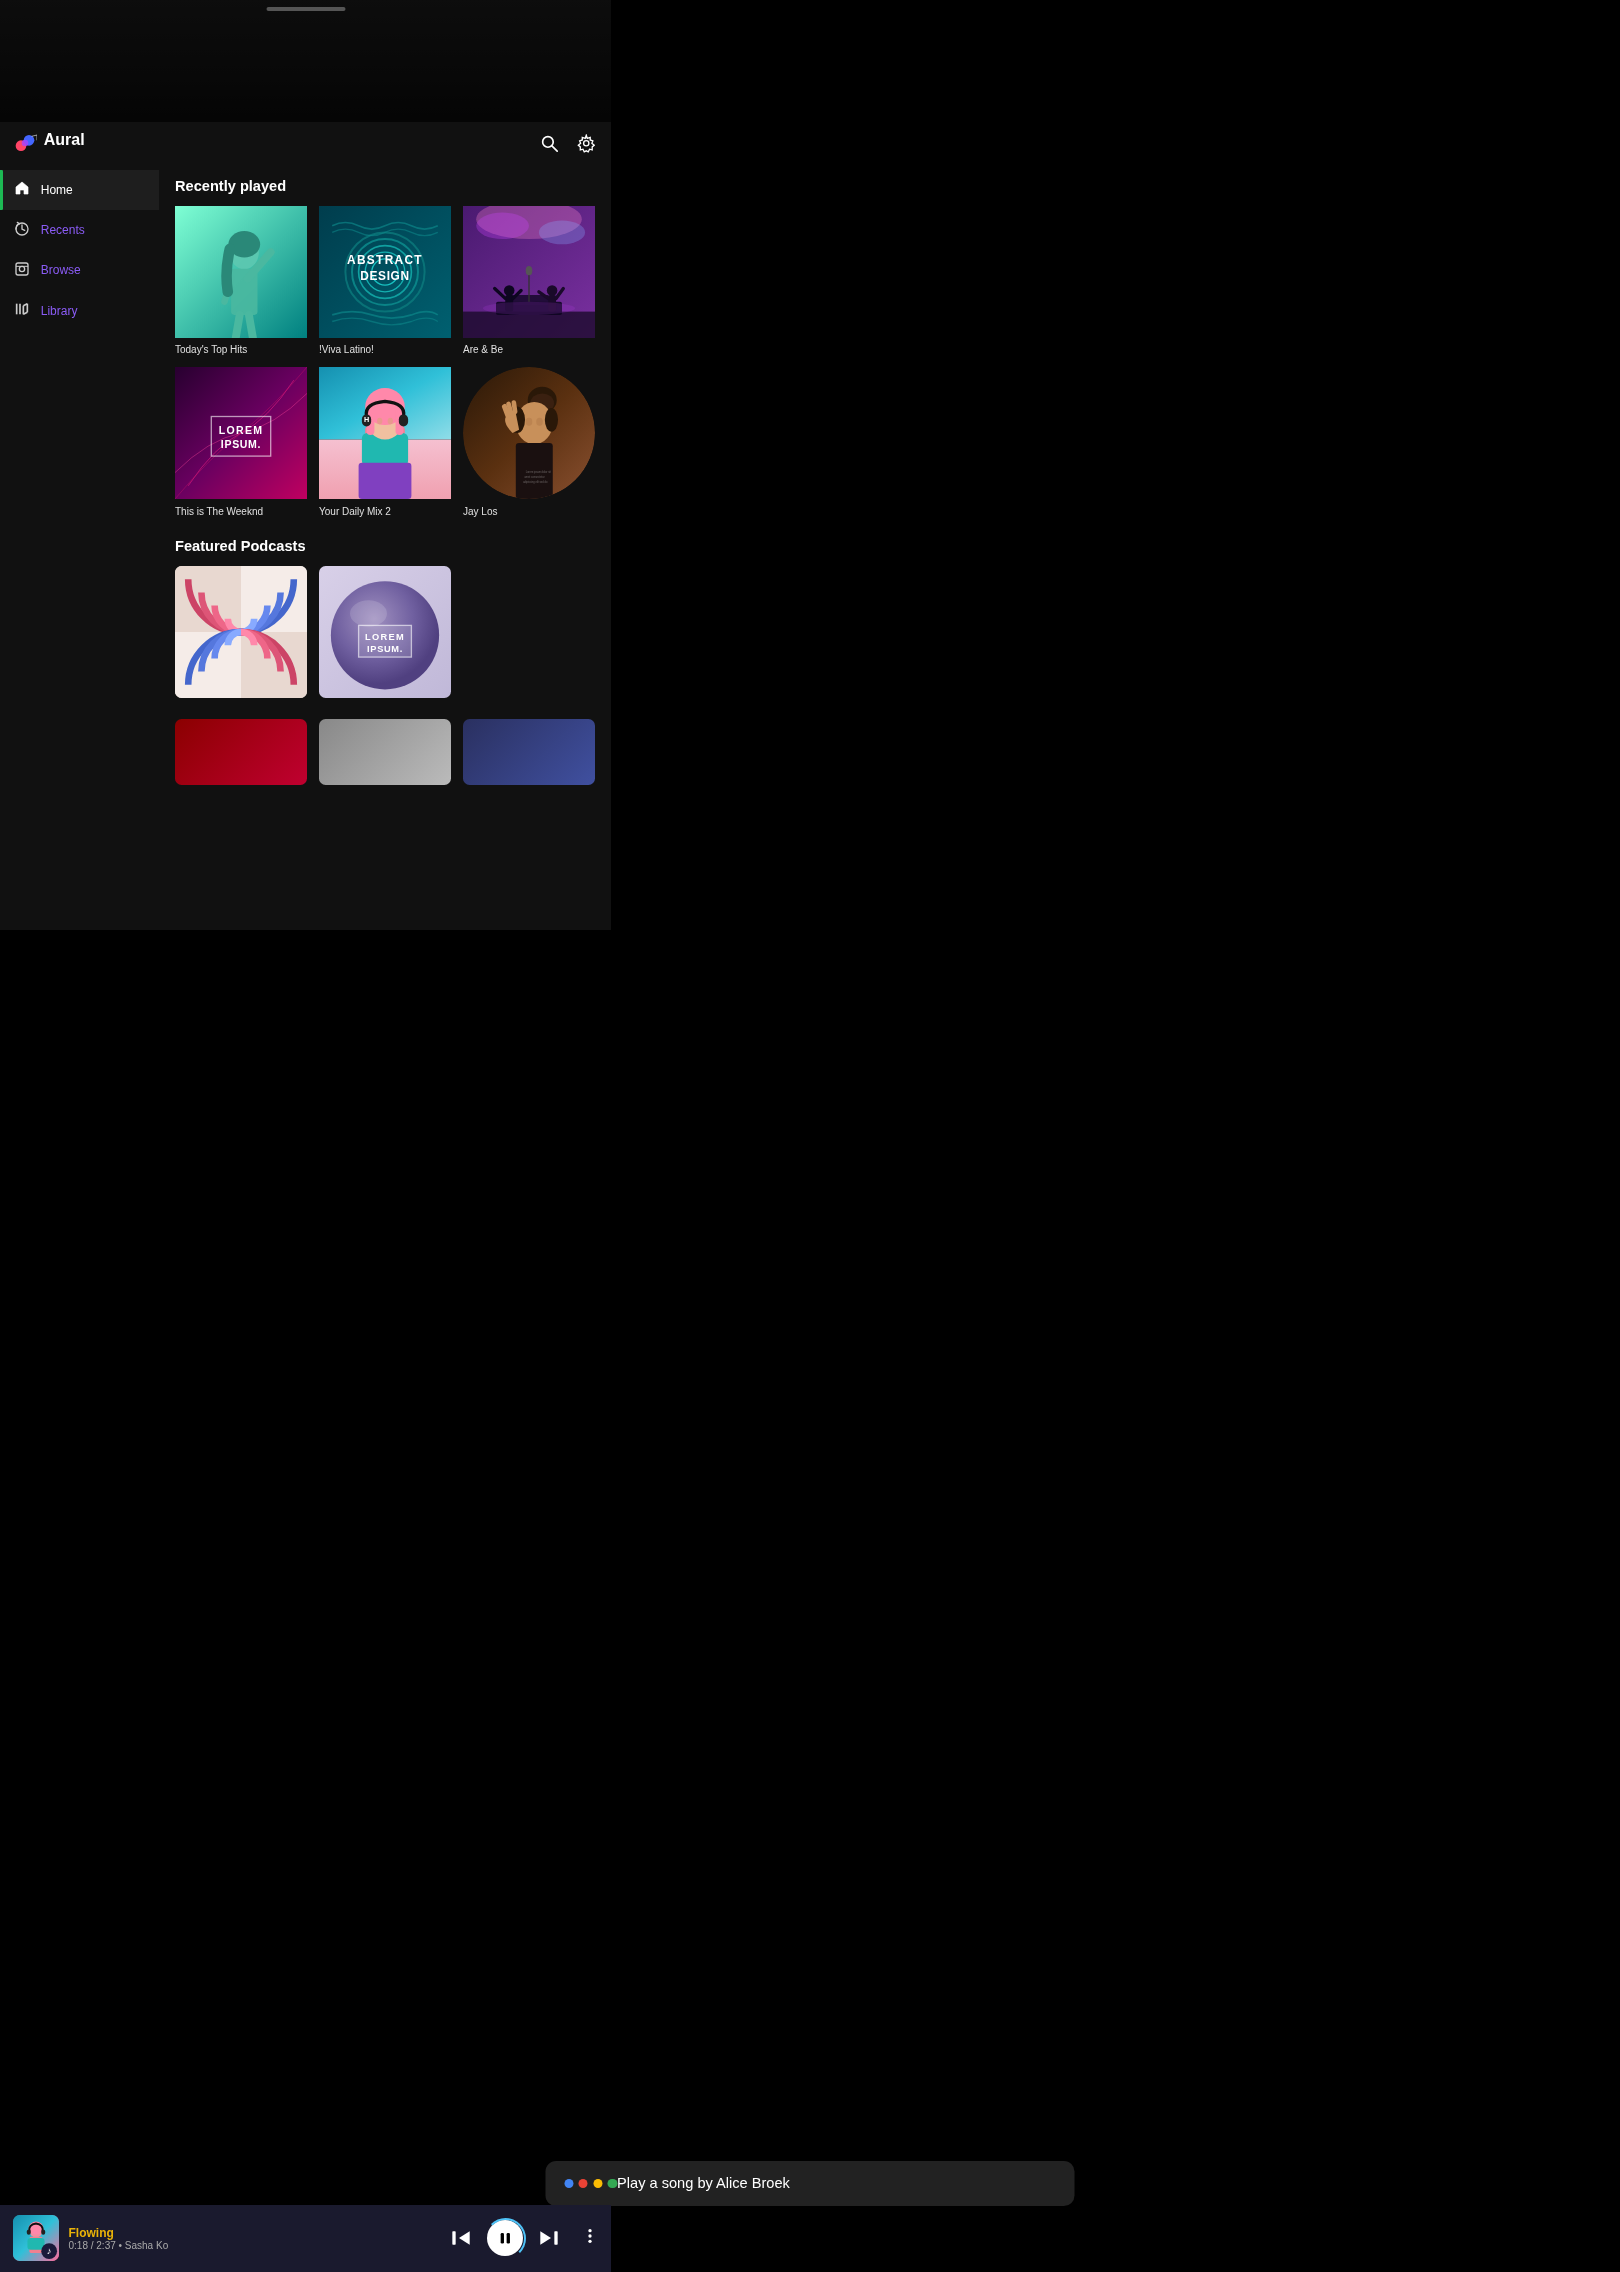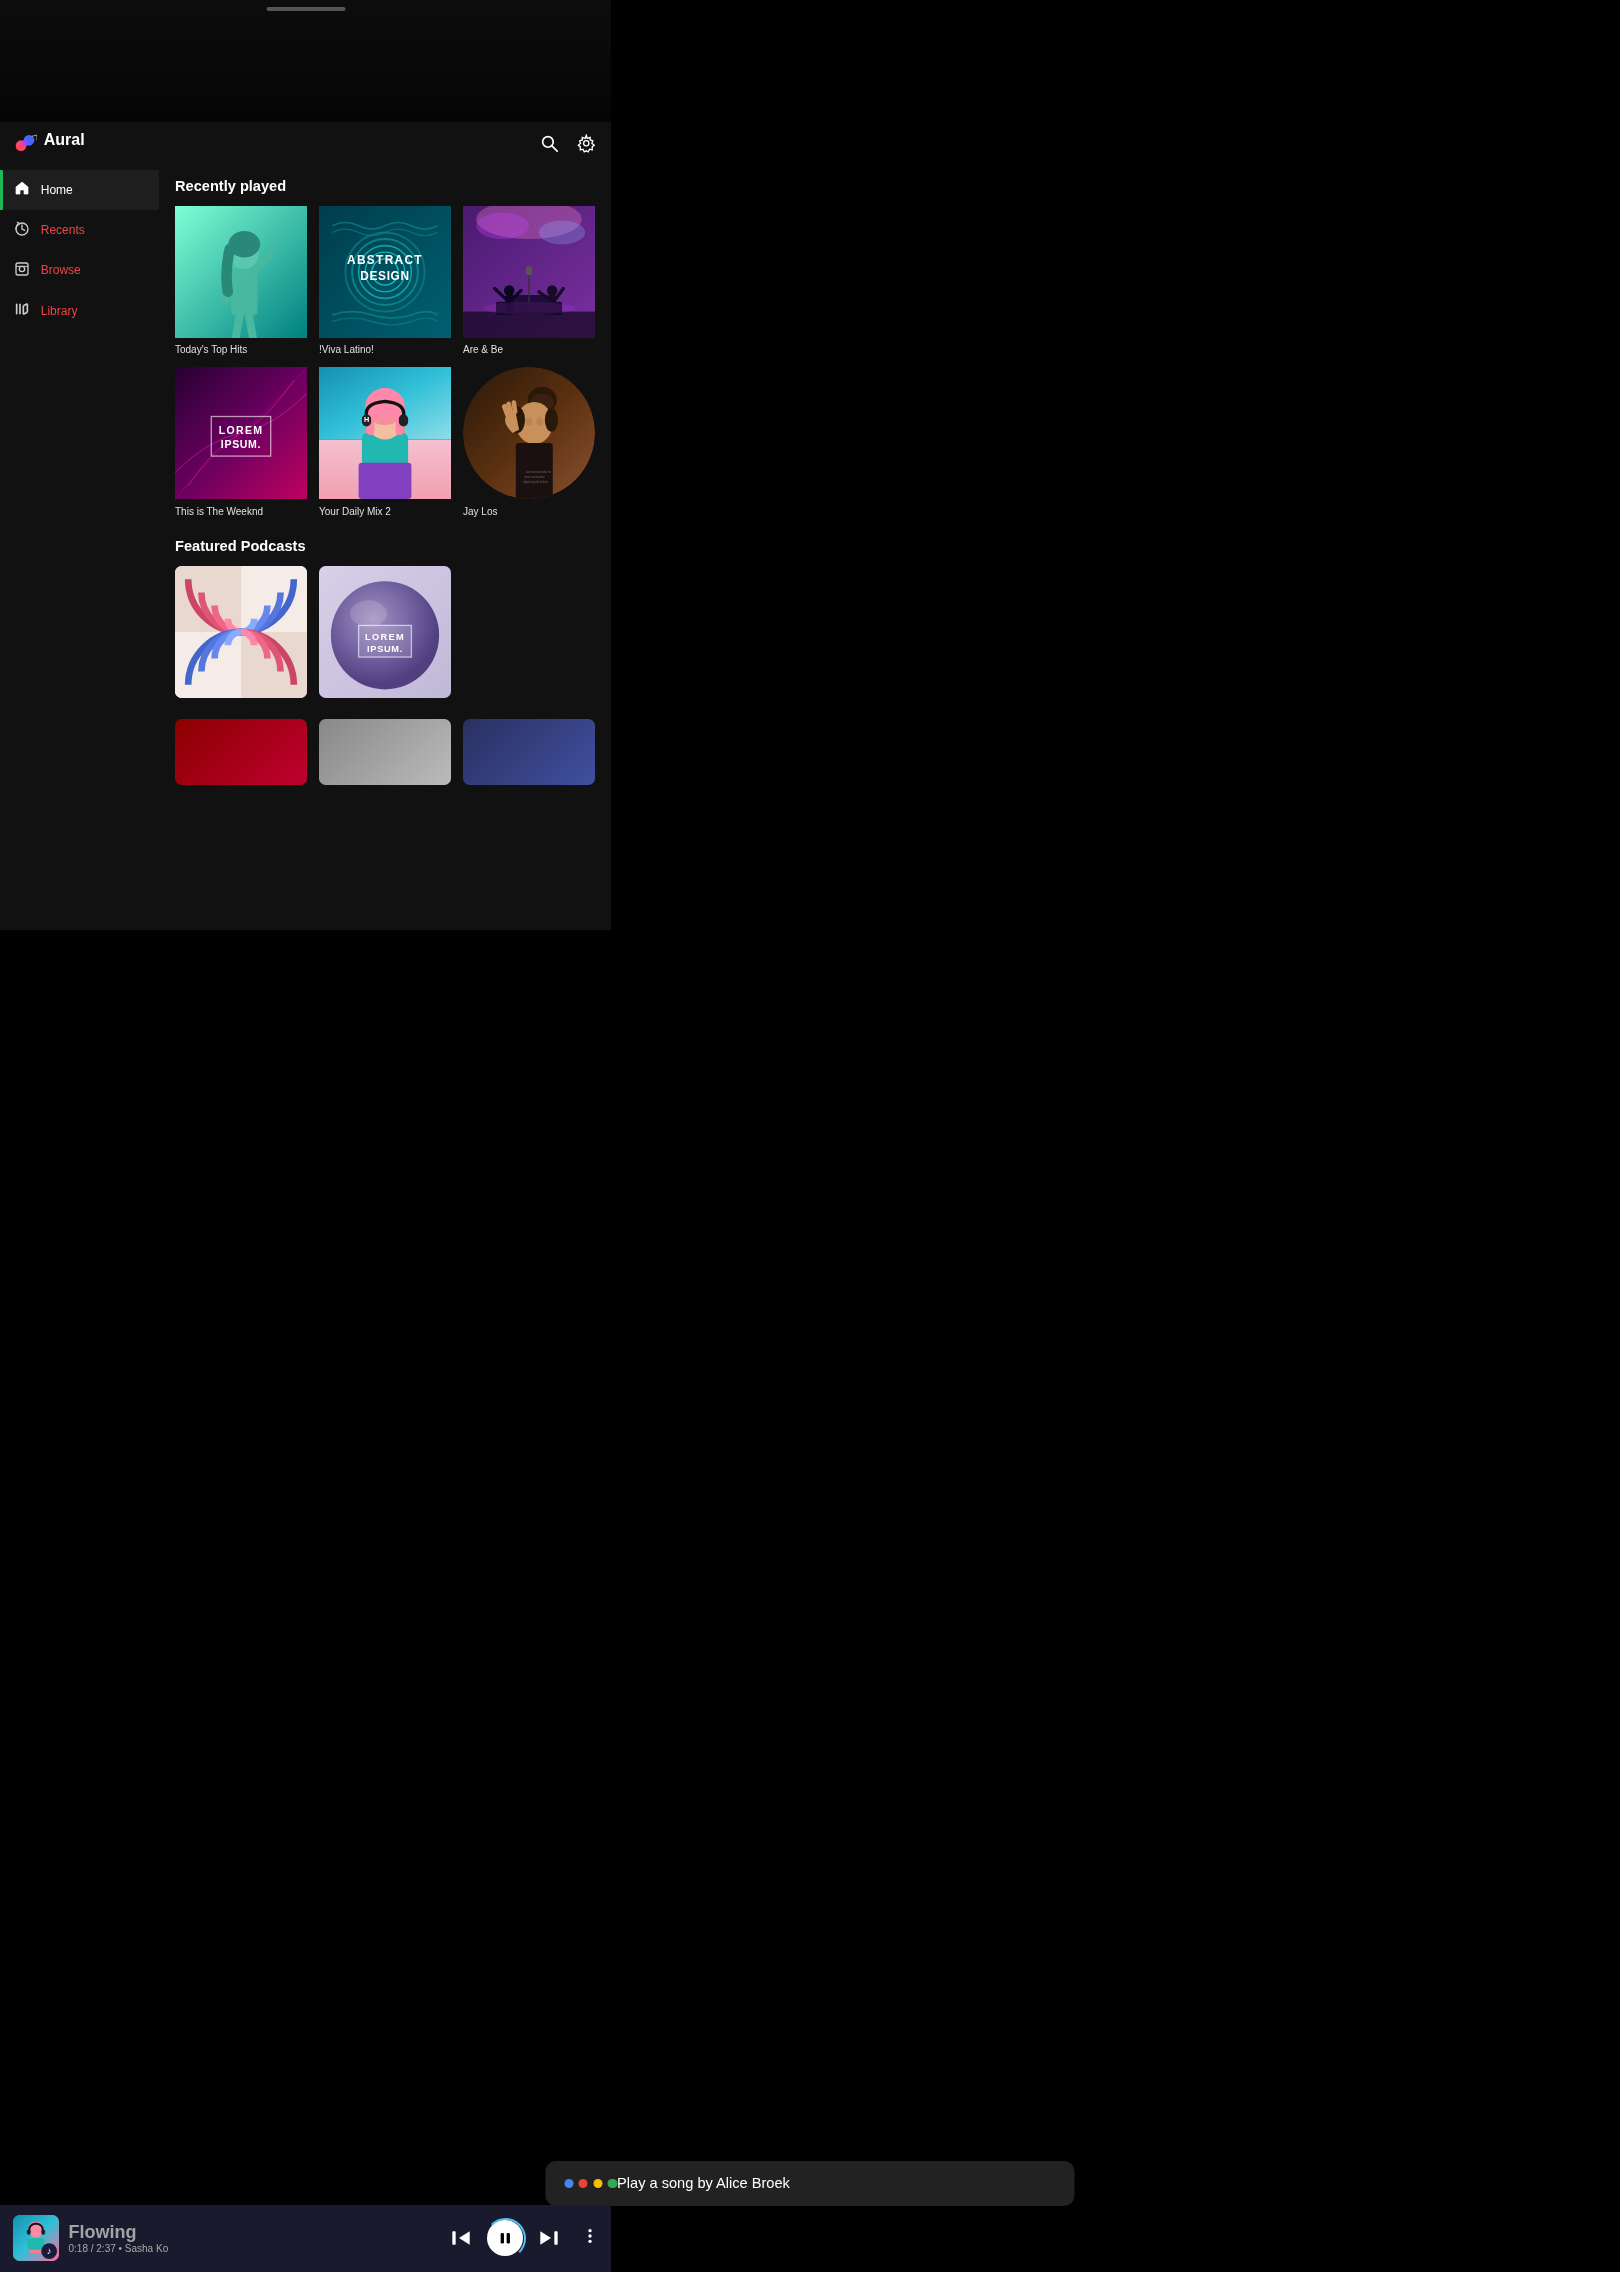--- a/index.html
+++ b/index.html
@@ -93,21 +93,21 @@
       padding: 5.3px 0;
       flex-shrink: 0;
     }
     .sidebar-item {
       display: flex;
       align-items: center;
       gap: 10.6px;
       padding: 10.6px 13.2px;
       cursor: pointer;
       font-size: 12px;
-      color: #ef4444;
+      color: #8b5cf6;
       position: relative;
     }
     .sidebar-item.active {
       color: #fff;
       background: #1e1e1e;
     }
     .sidebar-item.active::before {
       content: '';
       position: absolute;
       left: 0;
@@ -244,23 +244,23 @@
       overflow: hidden;
       flex-shrink: 0;
       margin-right: 9.3px;
       background: linear-gradient(135deg, #1a9ab0 0%, #ff6b9d 100%);
       position: relative;
     }
     .now-playing-info {
       flex: 1;
     }
     .now-playing-title {
-      font-size: 18px;
+      font-size: 12px;
       font-weight: 700;
-      color: #a3a3a3;
+      color: #eab308;
     }
     .now-playing-sub {
       font-size: 10px;
       color: #aaa;
     }
     .player-controls {
       display: flex;
       align-items: center;
       gap: 16px;
     }

